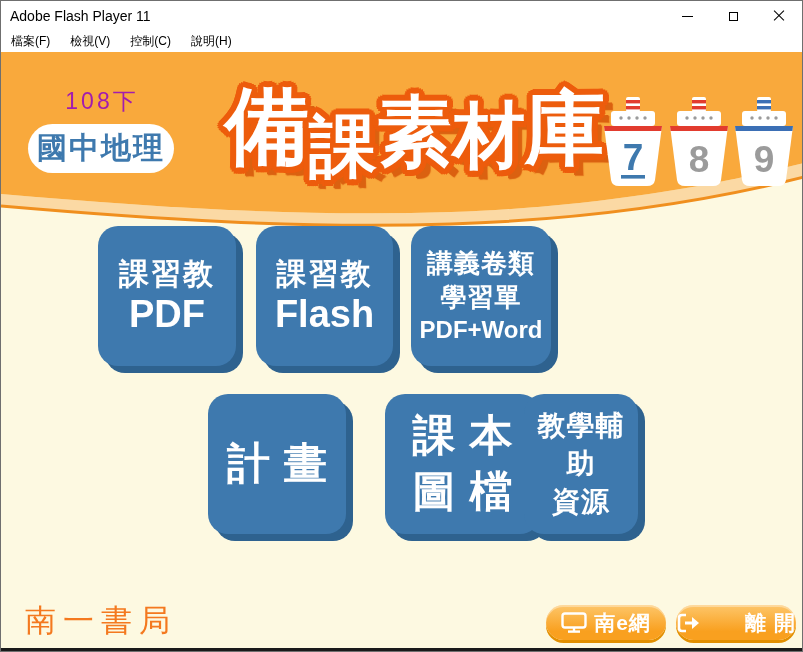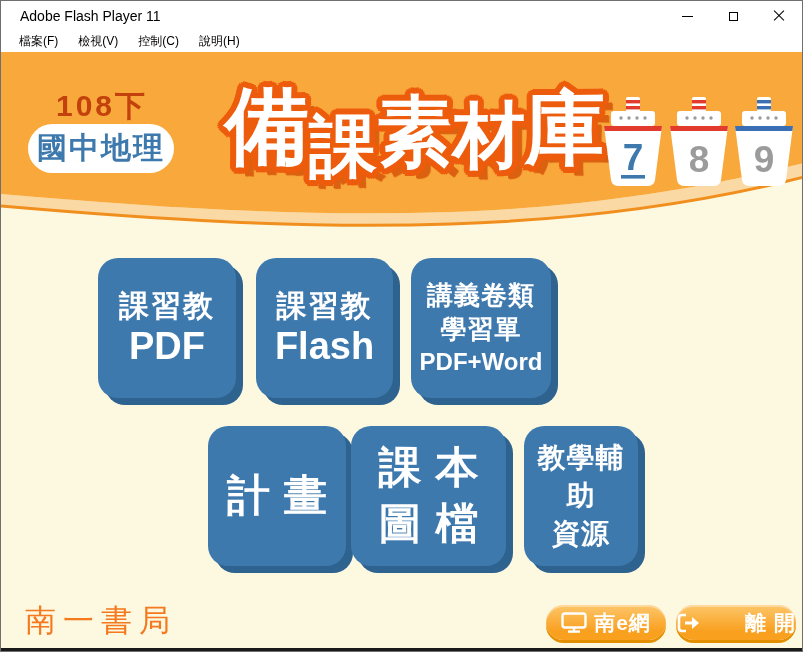--- a/index.html
+++ b/index.html
@@ -7,40 +7,40 @@
   body { font-family:"Liberation Sans","DejaVu Sans",sans-serif; }
   .window {
     position:relative; width:803px; height:652px; background:#fff;
     border:1px solid #6f6f6f; overflow:hidden;
   }
   
   .titlebar {
     position:relative; height:30px; background:#ffffff;
     display:flex; align-items:center;
   }
-  .titlebar-text { font-size:14px; color:#000; padding-left:19px; }
+  .titlebar-text { font-size:14px; color:#000; padding-left:9px; }
   .win-controls { position:absolute; right:0; top:0; height:30px; display:flex; }
   .wc { width:46px; height:30px; display:flex; align-items:center; justify-content:center; cursor:default; }
   .ic-min { width:11px; height:1px; background:#000; display:block; }
   .ic-max { width:9px; height:9px; border:1px solid #000; display:block; }
   .ic-close { position:relative; width:12px; height:12px; display:block; }
   .ic-close::before,.ic-close::after {
     content:""; position:absolute; left:-1px; top:5px; width:14px; height:1px; background:#000;
   }
   .ic-close::before { transform:rotate(45deg); }
   .ic-close::after  { transform:rotate(-45deg); }
   
-  .menubar { height:21px; background:#ffffff; display:flex; align-items:center; padding-left:8px; }
+  .menubar { height:21px; background:#ffffff; display:flex; align-items:center; }
   .menu-item { font-size:12px; color:#000; padding:2px 10px; }
   
   .stage { position:relative; width:803px; height:601px; background:#FDF9E1; overflow:hidden; }
   .wave-svg { position:absolute; left:0; top:0; }
   
   .edition { position:absolute; left:50px; top:34px; width:102px; text-align:center;
-    font-size:30px; font-weight:bold; color:#c2410c; letter-spacing:3px; }
+    font-size:23px; font-weight:normal; color:#a21caf; letter-spacing:3px; }
   .subject-pill { position:absolute; left:27px; top:72px; width:146px; height:49px;
     background:#fff; border-radius:26px; display:flex; align-items:center; justify-content:center;
     font-size:30px; font-weight:bold; color:#3E79AE; letter-spacing:2px; }
   
   .main-title { position:absolute; left:224px; top:14px; display:flex; align-items:flex-start;
     font-weight:bold; color:#fff;
     text-shadow:
       6px 0 0 #ED5C0C, -6px 0 0 #ED5C0C, 0 6px 0 #ED5C0C, 0 -6px 0 #ED5C0C,
       5.5px 2.3px 0 #ED5C0C, 5.5px -2.3px 0 #ED5C0C, -5.5px 2.3px 0 #ED5C0C, -5.5px -2.3px 0 #ED5C0C,
       4.2px 4.2px 0 #ED5C0C, 4.2px -4.2px 0 #ED5C0C, -4.2px 4.2px 0 #ED5C0C, -4.2px -4.2px 0 #ED5C0C,
@@ -54,26 +54,26 @@
   .tc5 { font-size:80px; margin-top:10px; }
   
   .boat { position:absolute; top:44px; width:62px; height:92px; cursor:pointer; }
   .boat-7 { left:601px; } .boat-8 { left:667px; } .boat-9 { left:732px; }
   .boat svg { display:block; }
   .boat text { font-weight:bold; font-family:"Liberation Sans","DejaVu Sans",sans-serif; }
   
   .tile { position:absolute; background:#3E79AE; border-radius:20px;
     box-shadow:7px 7px 0 0 #2E628F;
     display:flex; flex-direction:column; align-items:center; justify-content:center;
-    color:#fff; font-weight:bold; text-align:center; cursor:pointer;margin-top:32px; }
+    color:#fff; font-weight:bold; text-align:center; cursor:pointer; }
   .tile-1 { left:97px;  top:174px; width:138px; height:140px; }
   .tile-2 { left:255px; top:174px; width:137px; height:140px; }
   .tile-3 { left:410px; top:174px; width:140px; height:140px; }
   .tile-4 { left:207px; top:342px; width:138px; height:140px; }
-  .tile-5 { left:350px; top:342px; width:155px; height:140px; }
+  .tile-5 { left:384px; top:342px; width:155px; height:140px; }
   .tile-6 { left:523px; top:342px; width:114px; height:140px; }
   .t-cn   { font-size:30px; letter-spacing:2px; line-height:1.25; }
   .t-en   { font-size:38px; line-height:1.15; }
   .t-sm   { font-size:26px; letter-spacing:1px; line-height:1.3; }
   .t-esm  { font-size:24px; line-height:1.25; }
   .t-big  { font-size:43px; letter-spacing:14px; margin-right:-14px; line-height:1.3; }
   .t-md   { font-size:28px; letter-spacing:1px; line-height:1.35; }
   
   .brand { position:absolute; left:24px; top:548px; font-family:"DejaVu Serif","Liberation Serif",serif;
     font-size:31px; font-weight:normal; color:#F4791F; letter-spacing:7px; }

